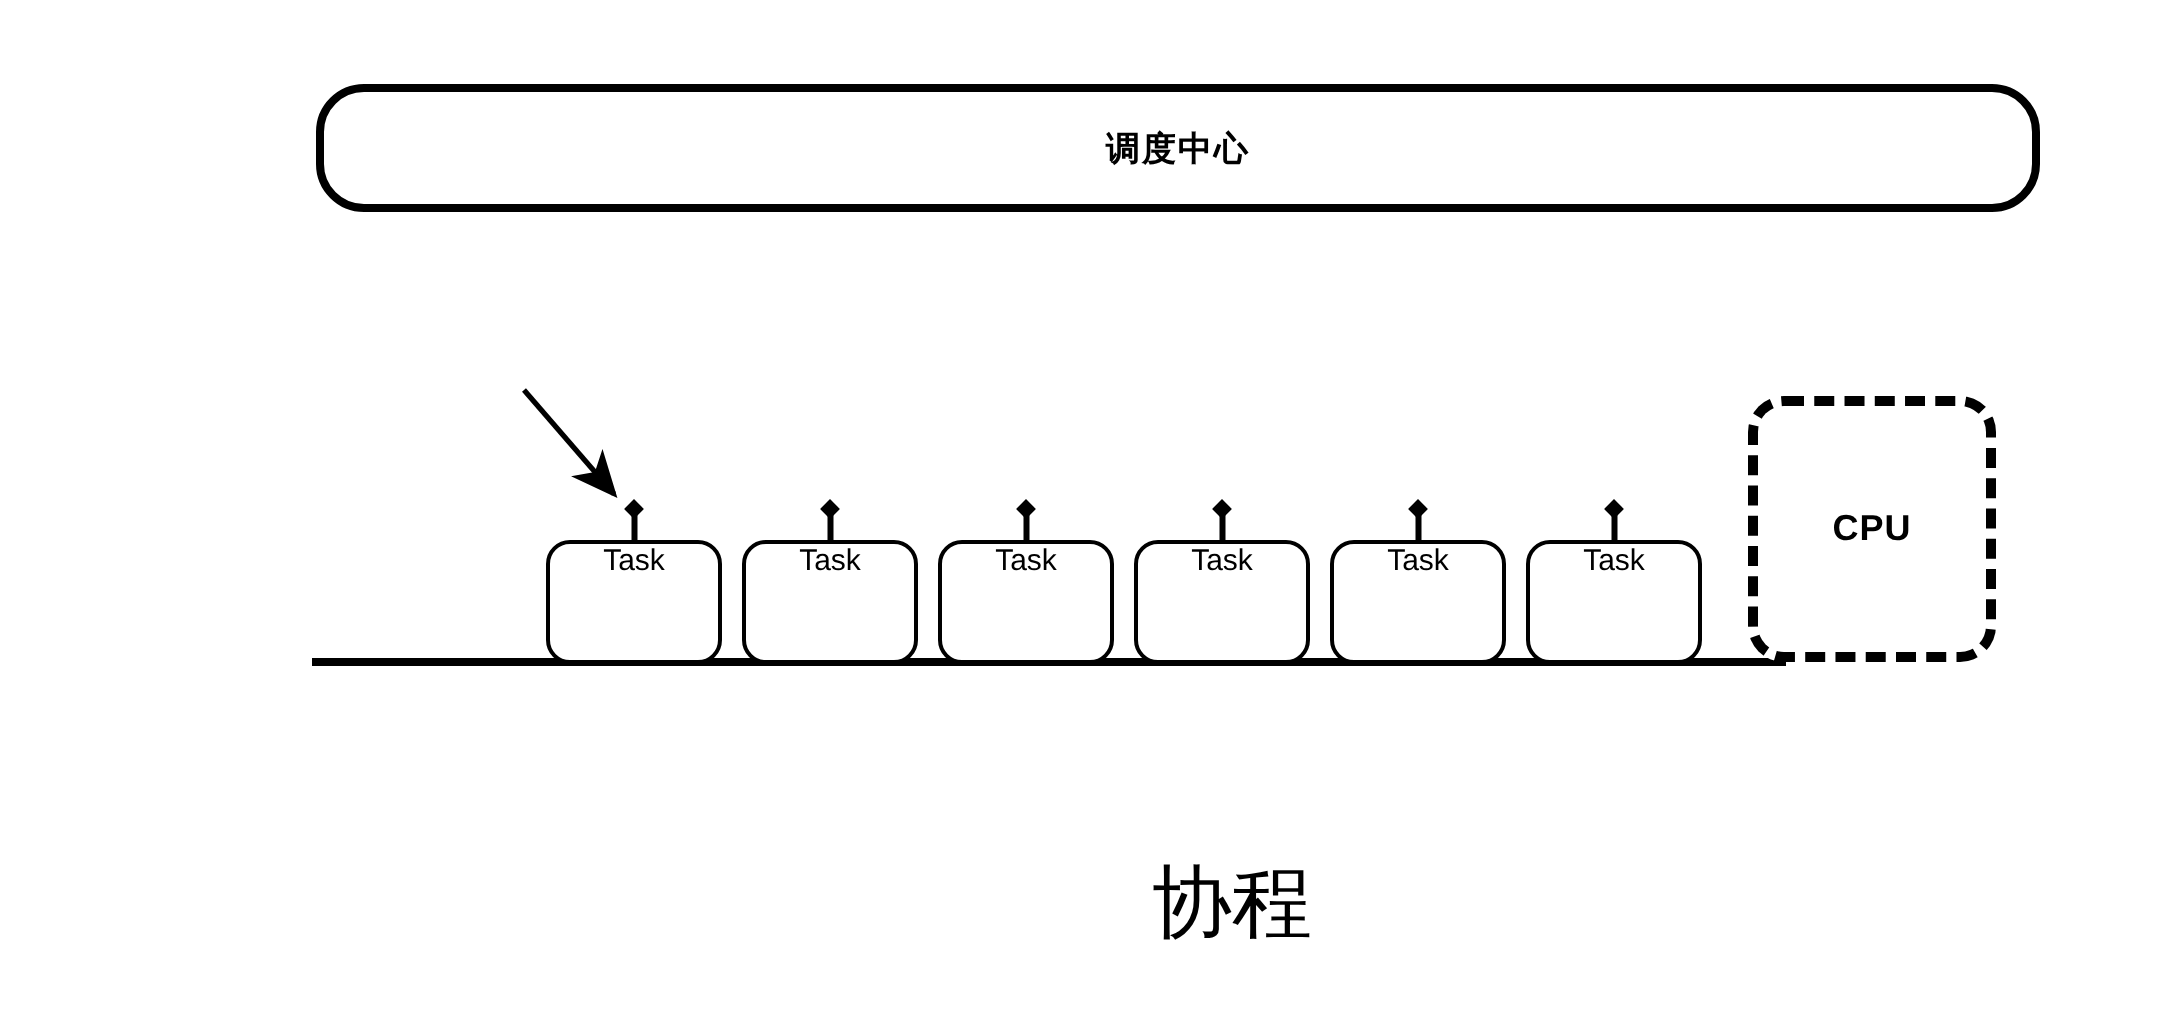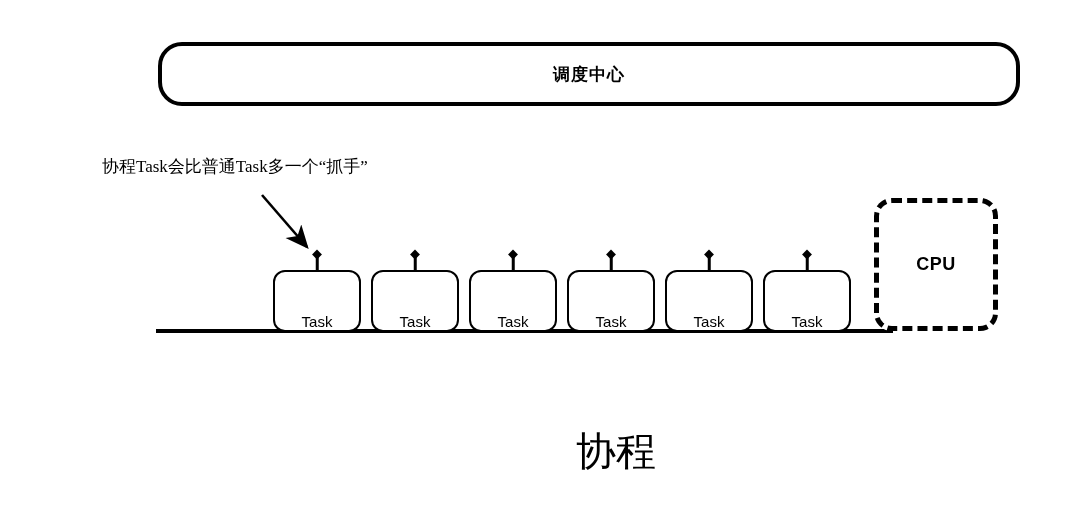--- a/index.html
+++ b/index.html
@@ -116,21 +116,21 @@
     position: absolute;
     left: 0;
     bottom: 0;
     width: 88px;
     height: 62px;
     box-sizing: border-box;
     border: 2.5px solid #000000;
     border-radius: 12px;
     background: #ffffff;
     display: flex;
-    align-items: flex-end;
+    align-items: flex-start;
     justify-content: center;
   }
   .task-label {
     font-family: "Liberation Sans", sans-serif;
     font-size: 15px;
     color: #000000;
   }
 
   
   .cpu-box {
@@ -170,21 +170,20 @@
 </style>
 </head>
 <body>
 
 <div id="canvas">
 
   <div class="scheduler-box">
     <span class="scheduler-label">调度中心</span>
   </div>
 
-  <div class="annotation-text">协程Task会比普通Task多一个“抓手”</div>
 
   <svg class="annotation-arrow" viewBox="0 0 90 80">
     <defs>
       <marker id="ah" markerWidth="10" markerHeight="10" refX="8" refY="4" orient="auto" markerUnits="strokeWidth">
         <path d="M0,0 L9,4 L0,8 L2.4,4 z" fill="#000000"></path>
       </marker>
     </defs>
     <line x1="19" y1="10" x2="64" y2="62" stroke="#000000" stroke-width="2.6" marker-end="url(#ah)"></line>
   </svg>
 

